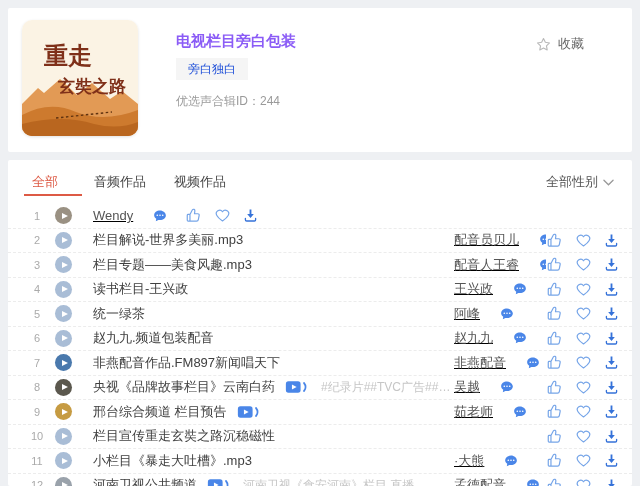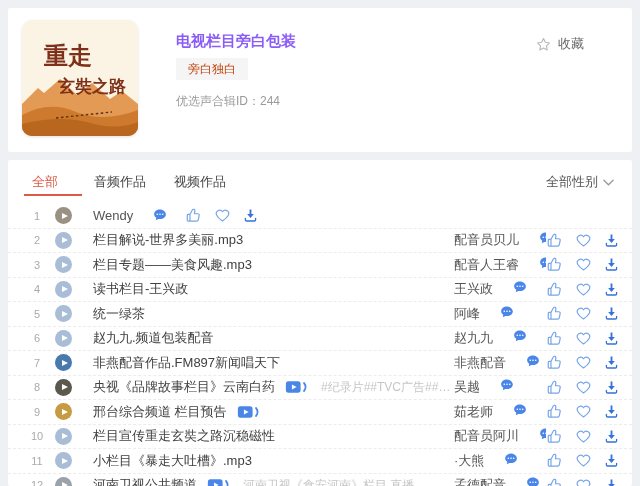--- a/index.html
+++ b/index.html
@@ -10,21 +10,21 @@
   }
   .card { position:absolute; background:#fff; border-radius:2px; }
   #header-card { left:8px; top:8px; width:624px; height:144px; }
   #list-card   { left:8px; top:160px; width:624px; height:326px; overflow:hidden;padding-left:16px; }
 
   
   .cover { position:absolute; left:14px; top:12px; width:116px; height:116px;
            border-radius:10px; overflow:hidden; box-shadow:0 1px 3px rgba(0,0,0,.12); }
   .cover svg { display:block; }
   .h-title { position:absolute; left:168px; top:24px; font-size:15px; font-weight:bold; color:#8b5cf6; }
-  .h-tag { position:absolute; left:168px; top:50px; background:#f5f5f5; color:#c2410c;
+  .h-tag { position:absolute; left:168px; top:50px; background:#f5f5f5; color:#1d4ed8;
            font-size:12px; padding:4px 12px; line-height:14px; }
   .h-id { position:absolute; left:168px; top:85px; font-size:12px; color:#9a9a9a; }
   .fav { position:absolute; right:48px; top:27px; display:flex; align-items:flex-end; gap:6px;
          color:#666; font-size:13px; cursor:pointer; }
 
   
   .tab { position:absolute; top:13px; font-size:13px; color:#444; cursor:pointer; }
   #tab-all   { left:24px;  color:#dd5a45; }
   #tab-audio { left:86px; }
   #tab-video { left:166px; }
@@ -38,21 +38,21 @@
          border-bottom:1px dashed #ececec; }
   .idx { width:22px; font-size:11px; color:#aaa; text-align:center; flex:none; }
   .play { width:17px; height:17px; border-radius:50%; margin:0 21px 0 7px; flex:none;
           display:flex; align-items:center; justify-content:center; cursor:pointer; }
   .tri { width:0; height:0; border-left:6px solid #fff;
          border-top:3.5px solid transparent; border-bottom:3.5px solid transparent; margin-left:2px; }
   .main { flex:1; min-width:0; display:flex; align-items:center; gap:10px; overflow:hidden; }
   .title { font-size:13px; color:#404040; white-space:nowrap; cursor:pointer; }
   .vbadge { flex:none; display:flex; }
   .sub { font-size:12px; color:#c6c6c6; white-space:nowrap; overflow:hidden; text-overflow:ellipsis; }
-  .author { width:92px; flex:none; display:flex; align-items:flex-start; gap:20px; overflow:hidden; }
+  .author { width:92px; flex:none; display:flex; align-items:center; gap:20px; overflow:hidden;text-decoration:underline; }
   .aname { font-size:13px; color:#555; white-space:nowrap; }
   .bubble { flex:none; display:flex; cursor:pointer; }
   .actions { width:74px; flex:none; display:flex; justify-content:space-between; align-items:center; }
   .act { display:flex; cursor:pointer; }
 </style>
 </head>
 <body>
 
 <div class="card" id="header-card">
   <div class="cover">
@@ -456,31 +456,20 @@
   </div>
       <div class="row">
     <span class="idx">10</span>
     <span class="play" style="background: rgb(169, 189, 214);">
       <span class="tri"></span>
     </span>
     <div class="main">
       <span class="title">栏目宣传重走玄奘之路沉稳磁性</span>
 
     </div>
-    <div class="author">
-      <span class="aname">配音员阿川</span>
-      <span class="bubble">
-        <svg width="14" height="14" viewBox="0 0 16 16">
-          <path d="M8 1.8C4.3 1.8 1.3 4.2 1.3 7.1c0 1.7 1 3.1 2.4 4.1l-.5 2.8 3-1.5c.6.1 1.2.2 1.8.2 3.7 0 6.7-2.4 6.7-5.3S11.7 1.8 8 1.8z" fill="#4a86e8"></path>
-          <circle cx="4.9" cy="7.1" r=".95" fill="#fff"></circle>
-          <circle cx="8" cy="7.1" r=".95" fill="#fff"></circle>
-          <circle cx="11.1" cy="7.1" r=".95" fill="#fff"></circle>
-        </svg>
-      </span>
-    </div>
     <div class="actions">
       <span class="act">
         <svg width="17" height="17" viewBox="0 0 24 24">
           <path d="M7 10.5V20H16.3a2.5 2.5 0 0 0 2.5-2.1l1.2-6A2 2 0 0 0 18 9.5h-4.6l.5-3.9c.1-.9-.3-1.8-1.1-2.2-.9-.4-2 0-2.5.9L7 10.5H4.4a1.2 1.2 0 0 0-1.2 1.2v7.1A1.2 1.2 0 0 0 4.4 20H7" fill="none" stroke="#76a5e8" stroke-width="1.7" stroke-linejoin="round" stroke-linecap="round"></path>
         </svg>
       </span>
       <span class="act">
         <svg width="17" height="17" viewBox="0 0 24 24">
           <path d="M12 19.6C8.6 17.4 5.4 14.9 4 12A4.8 4.8 0 0 1 12 6.7 4.8 4.8 0 0 1 20 12c-1.4 2.9-4.6 5.4-8 7.6z" fill="none" stroke="#76a5e8" stroke-width="1.7" stroke-linejoin="round"></path>
         </svg>

